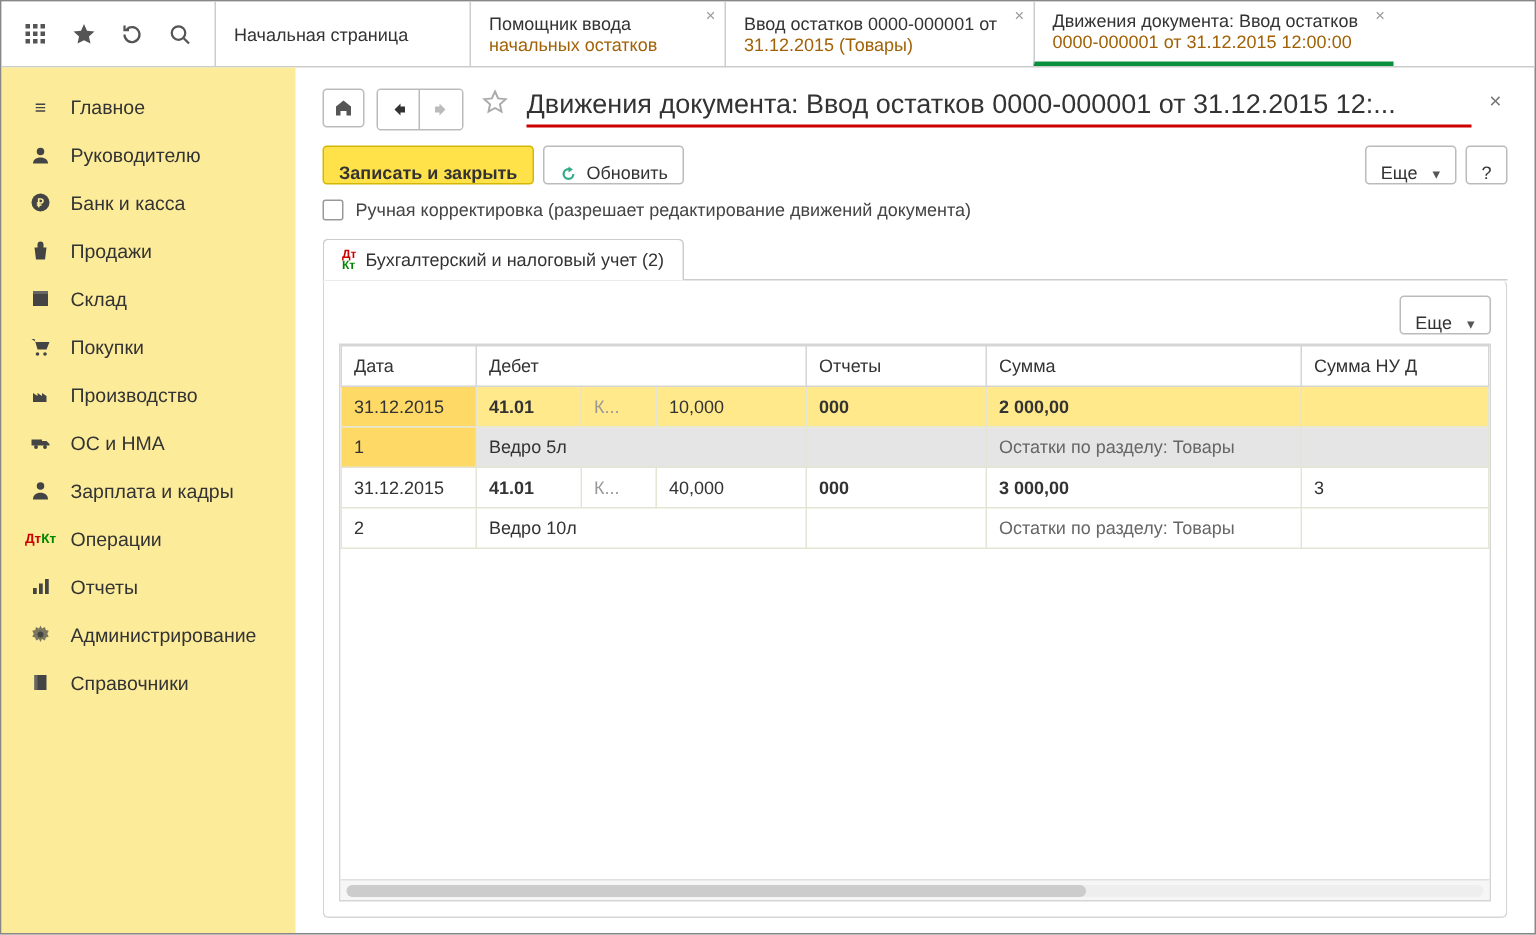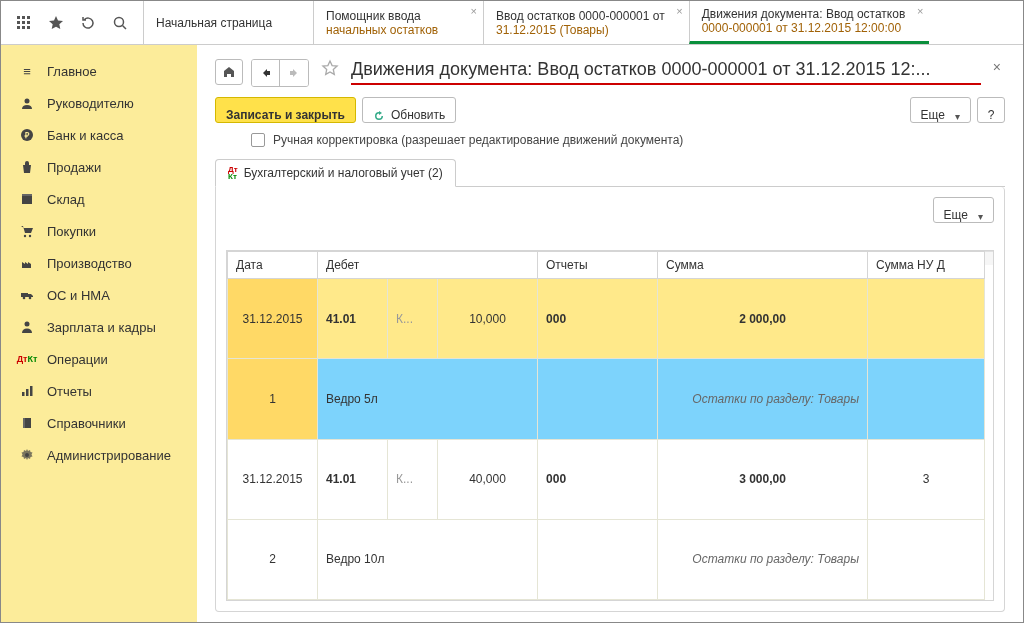--- a/index.html
+++ b/index.html
@@ -23,37 +23,37 @@
   .btn-group { display: flex; border: 1px solid #bbb; border-radius: 3px; overflow: hidden; }
   .btn-group .btn-square { border: none; border-right: 1px solid #bbb; border-radius: 0; }
   .btn-group .btn-square:last-child { border-right: none; }
   .page-title { font-size: 18px; font-weight: normal; flex: 1; padding-bottom: 3px; border-bottom: 2px solid #c00; white-space: nowrap; overflow: hidden; }
   .close-x { font-size: 14px; color: #777; cursor: pointer; padding: 0 4px; align-self: flex-start; }
   .toolbar { display: flex; align-items: center; gap: 6px; margin-bottom: 10px; }
   .btn { height: 26px; padding: 0 10px; border: 1px solid #bbb; border-radius: 3px; background: #fff; display: flex; align-items: flex-end; gap: 6px; cursor: pointer; font-size: 12px; }
   .btn-primary { background: #ffe14a; border-color: #d4b800; font-weight: bold; }
   .btn-dropdown::after { content: "▾"; font-size: 10px; color: #555; margin-left: 4px; }
   .spacer { flex: 1; }
-  .checkbox-line { display: flex; align-items: center; gap: 8px; margin-bottom: 12px; color: #444; margin-left: 36px; }
+  .checkbox-line { display: flex; align-items: center; gap: 8px; margin-bottom: 12px; color: #444; }
   .checkbox-box { width: 14px; height: 14px; border: 1px solid #999; border-radius: 2px; background: #fff; }
   .tabstrip { display: flex; border-bottom: 1px solid #ccc; }
   .tabstrip-tab { border: 1px solid #ccc; border-bottom: 1px solid #fff; border-top-left-radius: 4px; border-top-right-radius: 4px; padding: 6px 12px; margin-bottom: -1px; background: #fff; display: flex; align-items: center; gap: 6px; font-size: 12px; cursor: pointer; }
   .reg-body { border: 1px solid #d5d5d5; border-top: none; border-radius: 0 4px 4px 4px; padding: 10px; flex: 1; display: flex; flex-direction: column; min-height: 0; }
   .grid-toolbar { display: flex; justify-content: flex-end; margin-bottom: 6px; }
-  .grid-wrap { flex: 1; border: 1px solid #d5d5d5; overflow: hidden; display: flex; flex-direction: row; margin-top: 21px; }
+  .grid-wrap { flex: 1; border: 1px solid #d5d5d5; overflow: hidden; display: flex; flex-direction: column; }
   .grid { width: 100%; border-collapse: collapse; table-layout: fixed; }
   .grid th { background: #fff; border: 1px solid #d5d5d5; padding: 6px 8px; text-align: left; font-weight: normal; font-size: 12px; color: #333; }
   .grid td { border: 1px solid #e5e5d5; padding: 6px 8px; font-size: 12px; background: #fff; }
-  .grid .sel td { background: #7dd3fc; }
+  .grid .sel td { background: #e5e5e5; }
   .grid .sel.darker td { background: #ffe98a; }
   .grid .sel td:first-child { background: #ffd966; }
-  .grid .num { text-align: center; }
+  .grid .num { text-align: left; }
   .grid .bold { font-weight: bold; }
   .grid .muted { color: #999; font-style: normal; }
-  .grid .italic { font-style: italic; color: #666; text-align: right; }
+  .grid .italic { color: #666; }
   .grid-blank { flex: 1; background: #fff; }
   .hscroll { height: 14px; background: #f6f6f6; border-top: 1px solid #e0e0e0; display: flex; align-items: center; padding: 2px 4px; }
   .hscroll-track { flex: 1; height: 8px; background: #eee; border-radius: 4px; position: relative; }
   .hscroll-thumb { position: absolute; left: 0; width: 65%; height: 8px; background: #ccc; border-radius: 4px; }
   svg { display: block; }
 </style>
 </head>
 <body>
 
 <div class="topbar">
@@ -205,34 +205,34 @@
             <rect x="2" y="8" width="2.5" height="4" fill="#444"></rect>
             <rect x="6" y="5" width="2.5" height="7" fill="#444"></rect>
             <rect x="10" y="2" width="2.5" height="10" fill="#444"></rect>
           </svg>
         </span>
         <span>Отчеты</span>
       </div>
     <div class="side-item">
         <span class="side-icon">
           <svg width="14" height="14" viewBox="0 0 14 14">
+            <circle cx="7" cy="7" r="2" fill="#444"></circle>
+            <path fill="#444" d="M7 1l1 2 2-1 .5 2 2 .5-1 2 1 2-2 .5-.5 2-2-1-1 2-1-2-2 1-.5-2-2-.5 1-2-1-2 2-.5.5-2 2 1z" opacity=".7"></path>
+          </svg>
+        </span>
+        <span>Администрирование</span>
+      </div>
+    <div class="side-item">
+        <span class="side-icon">
+          <svg width="14" height="14" viewBox="0 0 14 14">
             <rect x="3" y="2" width="8" height="10" fill="#444"></rect>
             <rect x="3" y="2" width="2" height="10" fill="#666"></rect>
           </svg>
         </span>
         <span>Справочники</span>
-      </div>
-    <div class="side-item">
-        <span class="side-icon">
-          <svg width="14" height="14" viewBox="0 0 14 14">
-            <circle cx="7" cy="7" r="2" fill="#444"></circle>
-            <path fill="#444" d="M7 1l1 2 2-1 .5 2 2 .5-1 2 1 2-2 .5-.5 2-2-1-1 2-1-2-2 1-.5-2-2-.5 1-2-1-2 2-.5.5-2 2 1z" opacity=".7"></path>
-          </svg>
-        </span>
-        <span>Администрирование</span>
       </div>
   </div>
 
   <div class="content">
     <div class="page-header">
       <div class="btn-square">
           <svg width="14" height="14" viewBox="0 0 14 14">
             <path fill="#555" d="M7 2l5 4v6H9V9H5v3H2V6z"></path>
           </svg>
         </div>

